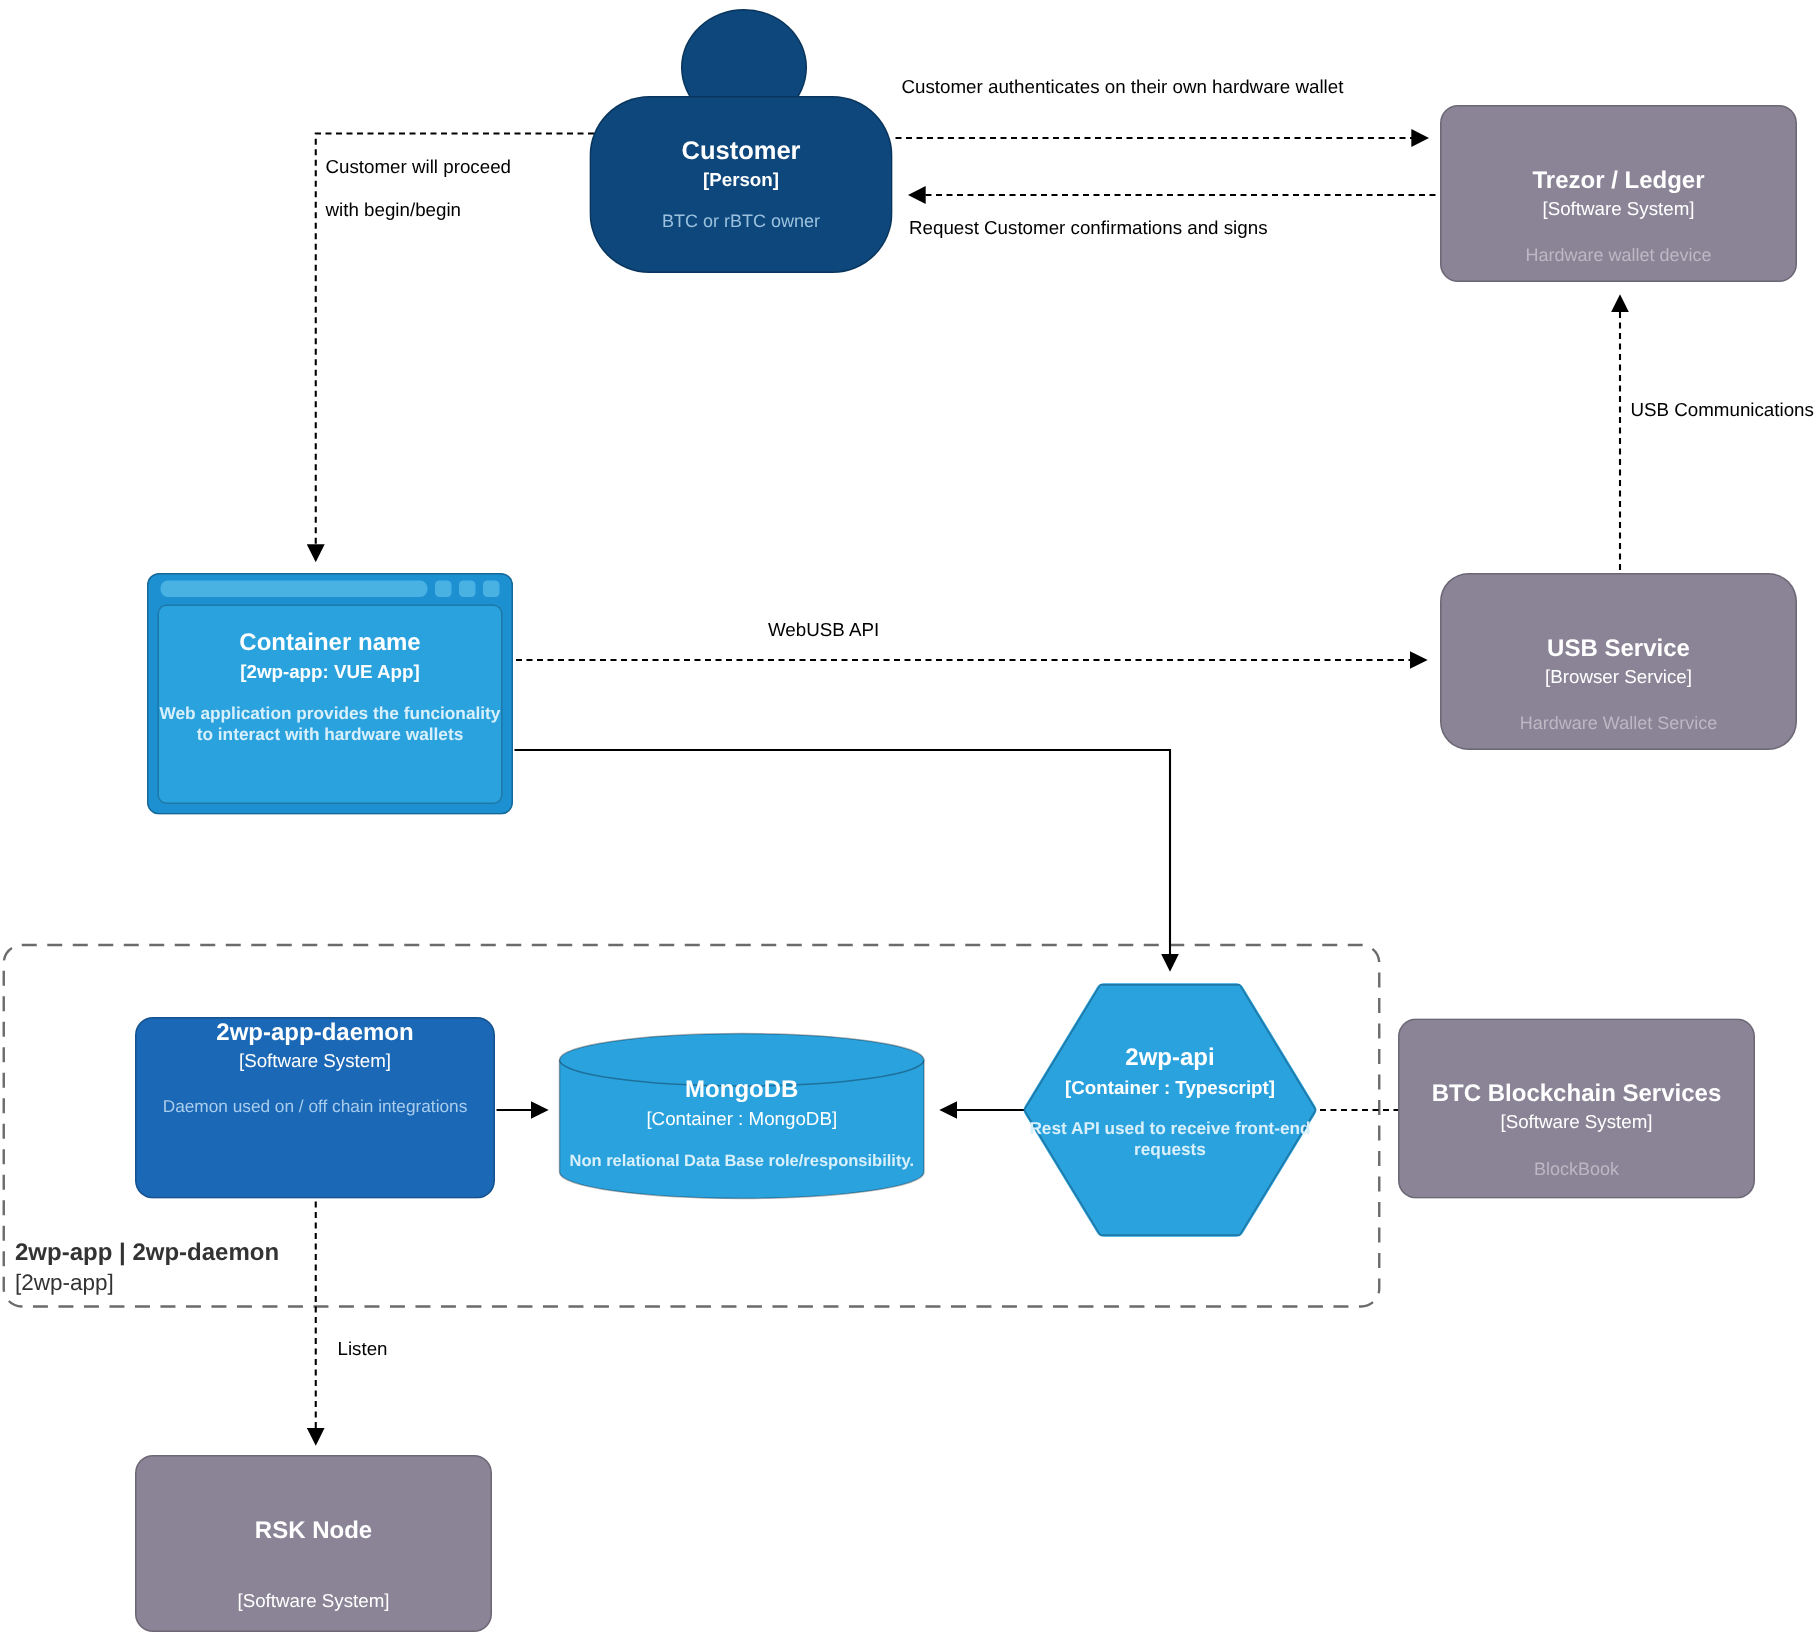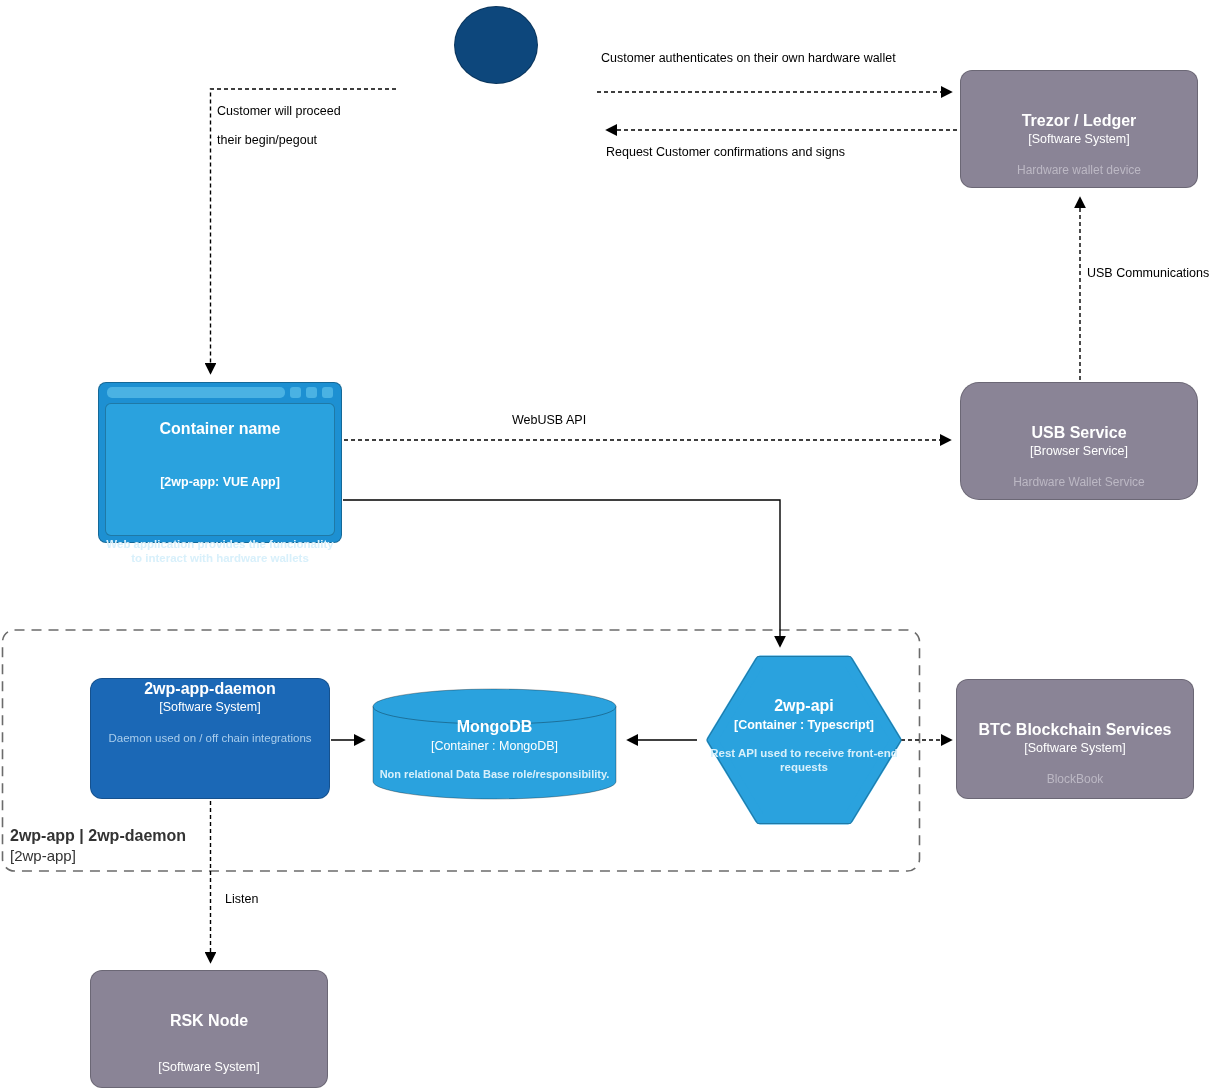--- a/index.html
+++ b/index.html
@@ -31,33 +31,33 @@
   .blue-mid{background:var(--daemon_fill,#1b68b6);border:1px solid rgba(0,0,0,.22);border-radius:12px;}
   .blue-mid .n-desc{color:var(--daemon_desc,#a9cdec);white-space:nowrap;font-size:11.5px;}
 
   
   .window{position:absolute;left:98px;top:382px;width:244px;height:161px;border-radius:8px;
     background:var(--frame_fill,#1d90d2);border:1px solid rgba(0,0,0,.28);box-sizing:border-box;}
   .win-bar{position:absolute;left:8px;top:4px;width:178px;height:11px;border-radius:5px;background:var(--frame_bar,#4ab2e3);}
   .win-btn{position:absolute;top:4px;width:11px;height:11px;border-radius:3px;background:var(--frame_bar,#4ab2e3);}
   .win-panel{position:absolute;left:6px;right:6px;top:20px;bottom:6px;border-radius:6px;
     background:var(--lightblue_fill,#2aa2de);border:1px solid rgba(0,0,0,.25);
-    display:flex;flex-direction:column;align-items:center;text-align:center;color:#fff;padding-top:15px;box-sizing:border-box;gap:34px;}
+    display:flex;flex-direction:column;align-items:center;text-align:center;color:#fff;padding-top:15px;box-sizing:border-box;}
   .win-panel .n-sub{font-weight:bold;margin-top:1px;}
   .win-panel .n-desc{color:var(--lightblue_desc,#d8f0fb);font-weight:bold;font-size:11.5px;line-height:13.5px;margin-top:14px;width:232px;}
 
   
   .cyl{position:absolute;left:372px;top:688px;width:245px;height:112px;}
   .cyl svg{position:absolute;inset:0;}
   .cyl-text{position:absolute;inset:0;display:flex;flex-direction:column;align-items:center;color:#fff;padding-top:29px;box-sizing:border-box;}
   .cyl-text .n-sub{font-weight:normal;margin-top:1px;}
   .cyl-text .n-desc{color:var(--lightblue_desc,#d8f0fb);font-weight:bold;font-size:11px;margin-top:13px;white-space:nowrap;}
 
   
-  .hex{position:absolute;left:682px;top:655px;width:196px;height:138px;margin-left:24px;}
+  .hex{position:absolute;left:682px;top:655px;width:196px;height:138px;}
   .hex svg{position:absolute;inset:0;}
   .hex-text{position:absolute;inset:0;display:flex;flex-direction:column;align-items:center;text-align:center;color:#fff;padding-top:41px;box-sizing:border-box;}
   .hex-text .n-sub{font-weight:bold;margin-top:1px;}
   .hex-text .n-desc{color:var(--lightblue_desc,#d8f0fb);font-weight:bold;font-size:11.5px;line-height:14px;margin-top:13px;width:200px;}
 
   
   .elabel{position:absolute;font-size:12.5px;color:var(--label_color,#000);white-space:nowrap;line-height:15px;}
 
   
   .b-title{position:absolute;left:10px;top:827px;font-size:16px;font-weight:bold;color:#333;white-space:nowrap;}
@@ -94,29 +94,34 @@
     <path d="M697,740 H628" fill="none" stroke="#000" stroke-width="1.4" marker-end="url(#arr)"></path>
 
     <path d="M880,740 H951" fill="none" stroke="#000" stroke-width="1.4" stroke-dasharray="4 3" marker-end="url(#arr)"></path>
 
     <path d="M210.5,801 V962" fill="none" stroke="#000" stroke-width="1.4" stroke-dasharray="4 3" marker-end="url(#arr)"></path>
   </svg>
 
   <div class="elabel" style="left:601px;top:51px;">Customer authenticates on their own hardware wallet</div>
   <div class="elabel" style="left:606px;top:145px;">Request Customer confirmations and signs</div>
   <div class="elabel" style="left:217px;top:104px;">Customer will proceed</div>
-  <div class="elabel" style="left:217px;top:133px;">their begin/pegout</div>
+  <div class="elabel" style="left:217px;top:133px;">with begin/begin</div>
   <div class="elabel" style="left:512px;top:413px;">WebUSB API</div>
   <div class="elabel" style="left:1087px;top:266px;">USB Communications</div>
   <div class="elabel" style="left:225px;top:892px;">Listen</div>
 
   <div class="b-title">2wp-app | 2wp-daemon</div>
   <div class="b-sub">[2wp-app]</div>
 
   <div class="person-head"></div>
+  <div class="node person-body">
+    <div class="n-title">Customer</div>
+    <div class="n-sub">[Person]</div>
+    <div class="n-desc">BTC or rBTC owner</div>
+  </div>
 
   <div class="node gray" style="left:960px;top:70px;width:238px;height:118px;">
     <div class="n-title">Trezor / Ledger</div>
     <div class="n-sub">[Software System]</div>
     <div class="n-desc">Hardware wallet device</div>
   </div>
 
   <div class="window">
     <div class="win-bar"></div>
     <div class="win-btn" style="left:191px;"></div>
@@ -158,21 +163,21 @@
       <polygon points="54,6 142,6 190,85 142,164 54,164 6,85" fill="#2aa2de" stroke="#2aa2de" stroke-width="11" stroke-linejoin="round"></polygon>
       <polygon points="54,6 142,6 190,85 142,164 54,164 6,85" fill="none" stroke="rgba(0,0,0,0.25)" stroke-width="1" stroke-linejoin="round" transform="translate(98,85) scale(1.056) translate(-98,-85)"></polygon>
     </svg>
     <div class="hex-text">
       <div class="n-title">2wp-api</div>
       <div class="n-sub">[Container : Typescript]</div>
       <div class="n-desc">Rest API used to receive front-end requests</div>
     </div>
   </div>
 
-  <div class="node gray" style="left:956px;top:679px;width:238px;height:120px;">
+  <div class="node gray" style="left:932px;top:679px;width:238px;height:120px;">
     <div class="n-title">BTC Blockchain Services</div>
     <div class="n-sub">[Software System]</div>
     <div class="n-desc">BlockBook</div>
   </div>
 
   <div class="node gray" style="left:90px;top:970px;width:238px;height:118px;gap:28px;">
     <div class="n-title">RSK Node</div>
     <div class="n-sub">[Software System]</div>
     <div class="n-desc">Blockchain Node</div>
   </div>

